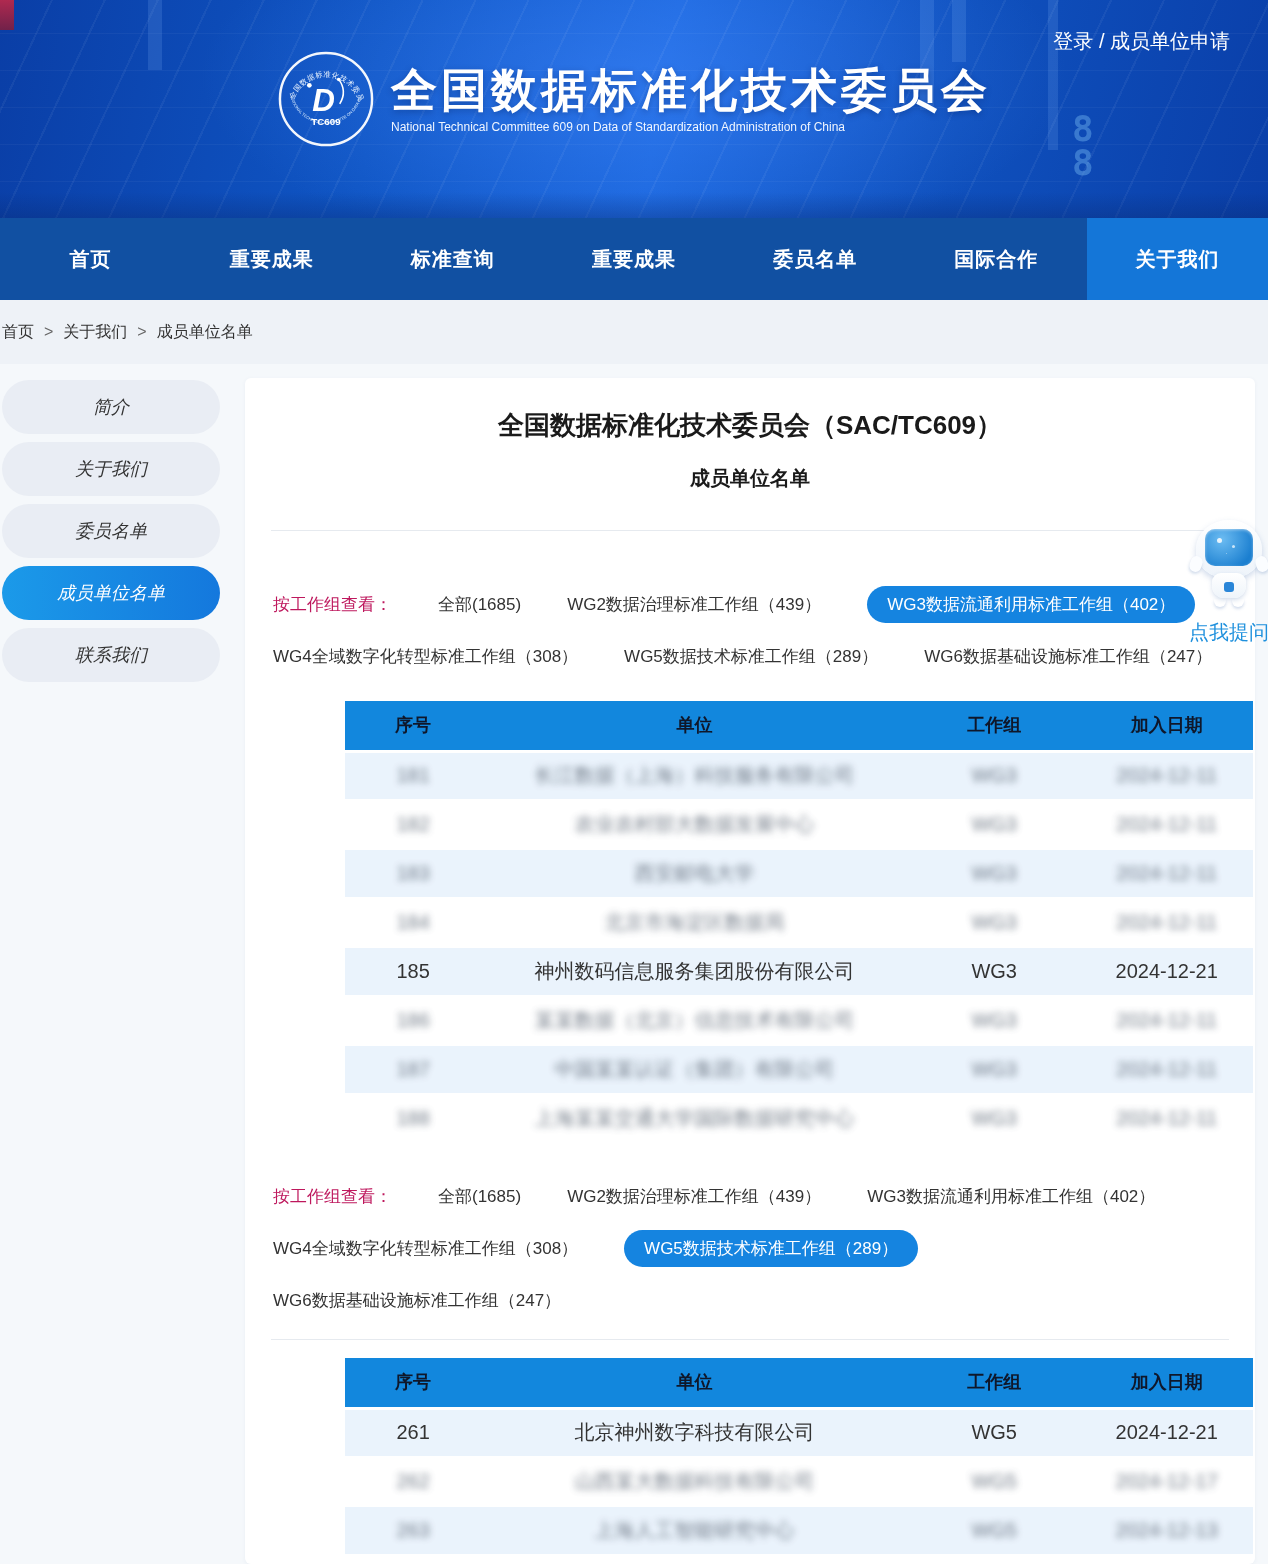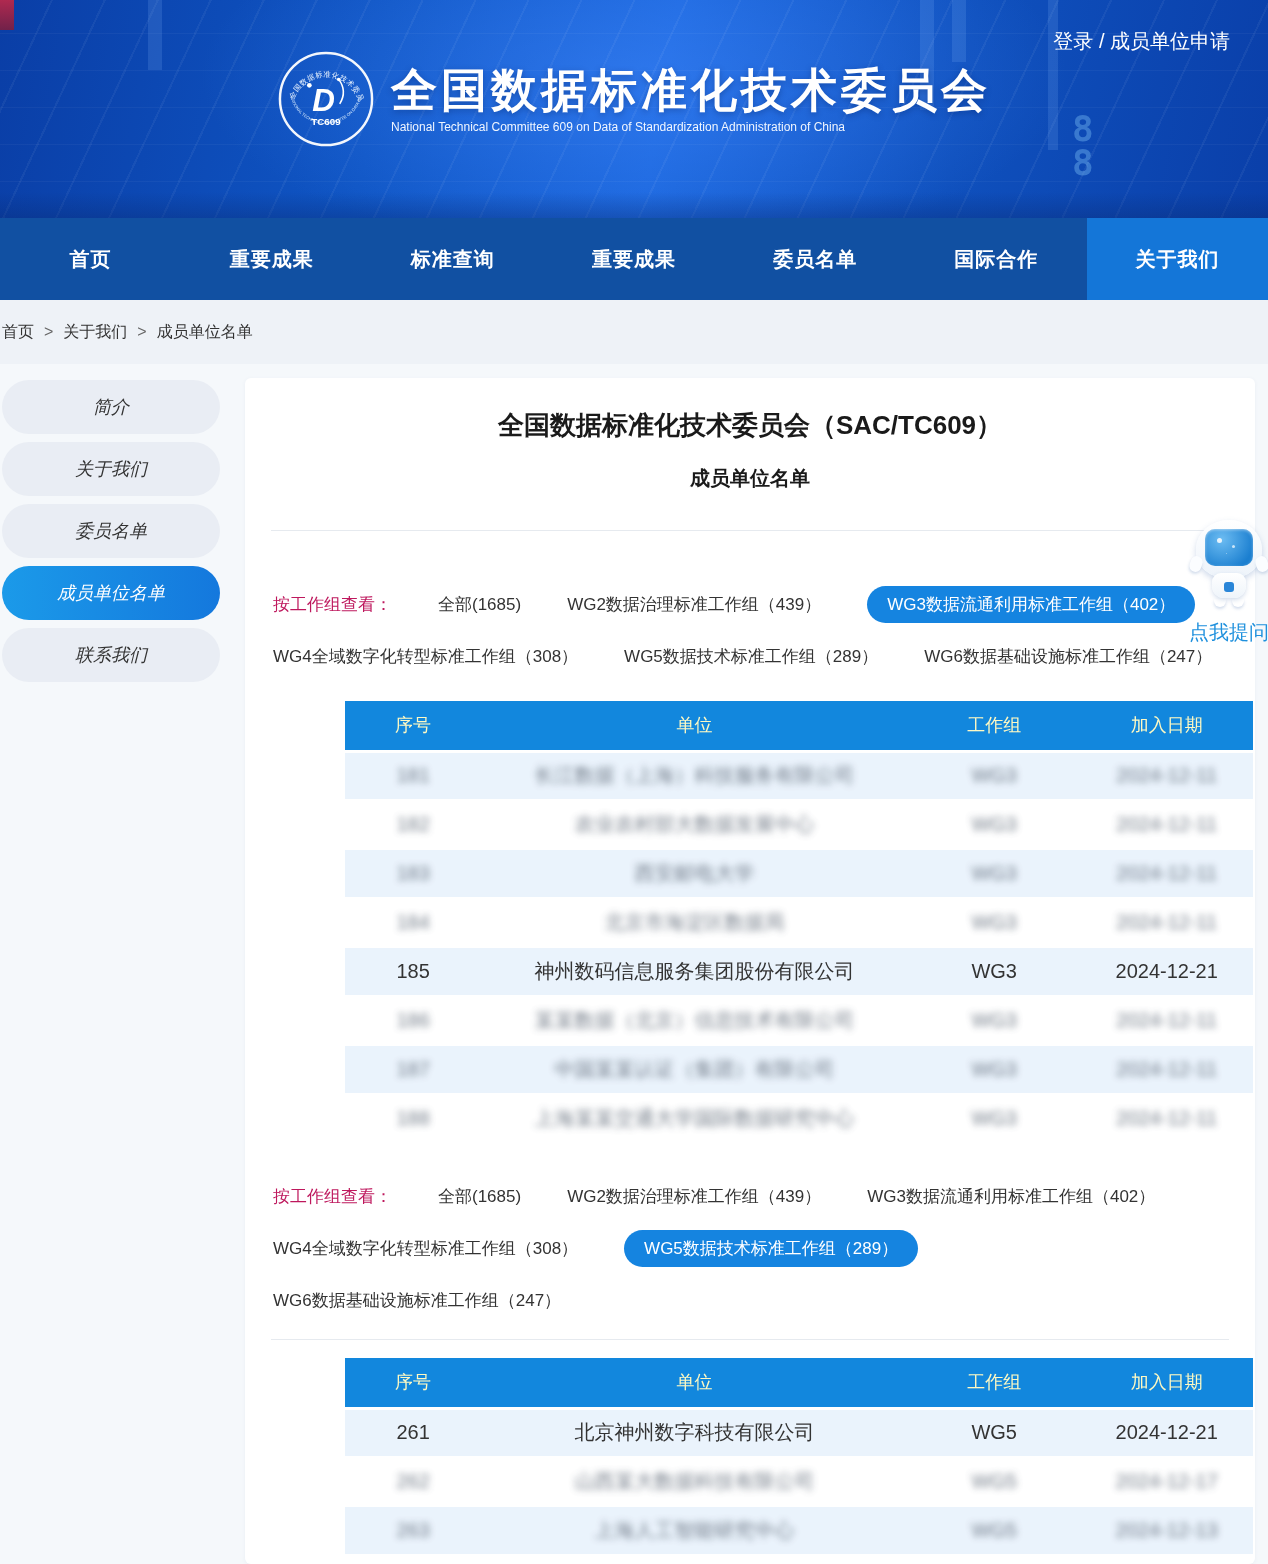--- a/index.html
+++ b/index.html
@@ -66,21 +66,21 @@
   .divider.d2 { margin-top:20px; }
   .filters { margin:55px 10px 0 28px; display:flex; flex-wrap:wrap; align-items:center;
     column-gap:46px; row-gap:15px; font-size:17px; color:#333; max-width:960px; }
   .filters.f2 { margin-top:34px; }
   .flabel { color:#be185d; }
   .filter-item { cursor:pointer; padding:7px 0; white-space:nowrap; }
   .filter-item.active { background:#1584e0; color:#fff; border-radius:19px; padding:7px 20px; }
   .table-wrap { margin:26px 0 0 100px; width:908px; }
   .table-wrap.t2 { margin-top:18px; }
   table { border-collapse:collapse; width:100%; table-layout:fixed; }
-  thead th { background:#1287dd; color:#fef9c3; font-size:18px; font-weight:normal; height:50px;
+  thead th { background:#1287dd; color:#0f172a; font-size:18px; font-weight:bold; height:50px;
     border-bottom:3px solid #fff; }
   tbody td { height:49px; text-align:center; font-size:20px; color:#333;
     overflow:hidden; white-space:nowrap; border-bottom:2px solid #fff; }
   tbody tr:nth-child(odd) { background:#eaf3fc; }
   .blur-text { filter: blur(3.5px); color:#5a6573; opacity:.85; }
   
   .mascot { position:absolute; left:1184px; top:520px; width:90px; text-align:center; cursor:pointer; z-index:3; }
   .r-head { position:relative; width:66px; height:58px; margin:0 auto;
     background:linear-gradient(180deg,#ffffff,#edf3fa); border-radius:50% 50% 46% 46%;
     box-shadow:0 3px 6px rgba(80,120,180,.28); }

